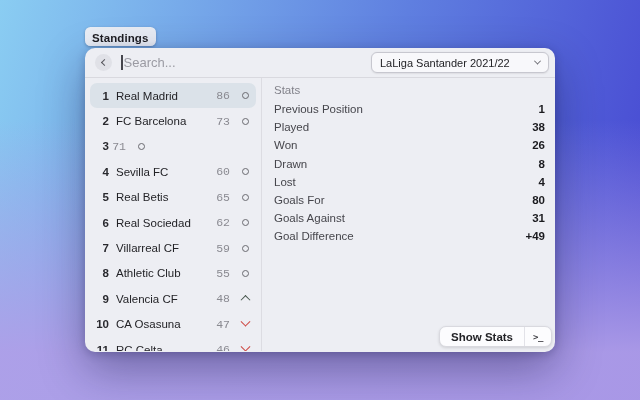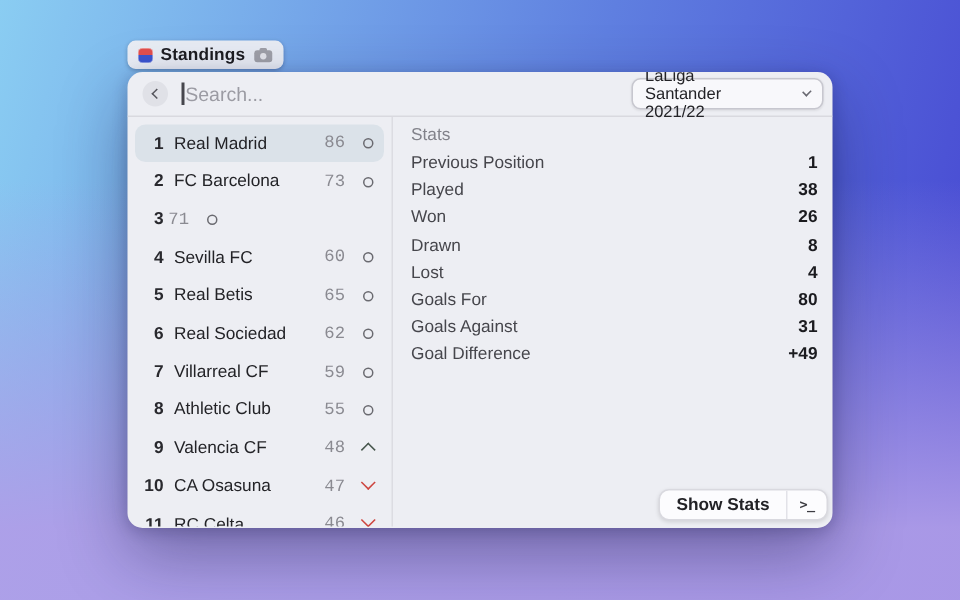--- a/index.html
+++ b/index.html
@@ -10,21 +10,21 @@
     background-image:
       linear-gradient(to bottom, rgba(176,158,232,0) 30%, rgba(176,158,232,0.93) 88%),
       linear-gradient(105deg, #8acdf2 0%, #5f7fe0 55%, #4543d1 100%);
   }
 
   
   .chip {
     position:absolute; left:85px; top:27px; height:19px;
     display:inline-flex; align-items:center; gap:5px;
     background:rgba(238,239,244,0.95); border-radius:5.5px;
-    padding:0 7px; box-shadow:0 1px 3px rgba(0,0,30,0.28);
+    padding:0 7px; box-shadow:0 1px 3px rgba(0,0,30,0.28);flex-direction:column;
   }
   .chip-app-icon {
     width:10px; height:10px; border-radius:3px;
     background:linear-gradient(180deg,#e2504e 0 46%,#3b55cf 46% 100%);
     box-shadow:inset 0 0 0 0.5px rgba(255,255,255,0.5);
   }
   .chip-title { font-size:11.5px; font-weight:700; color:#1d1d21; letter-spacing:0.1px; }
   .chip-cam { display:flex; align-items:center; }
 
   
@@ -49,21 +49,21 @@
     transform:rotate(45deg); margin-left:2px;
   }
   .caret { width:1.5px; height:15px; background:#46464d; margin-left:9px; flex:none; }
   .search-input {
     border:none; outline:none; background:transparent;
     font-family:"Liberation Sans", sans-serif;
     font-size:13px; color:#a16207; flex:1; min-width:40px; margin-left:1px;
   }
   .search-input::placeholder { color:#9b9ba3; }
   .dropdown {
-    width:128px; height:21px; flex:none;
+    width:178px; height:21px; flex:none;
     border:1px solid #c7c7cf; border-radius:6px; background:#f8f8fb;
     display:flex; align-items:center; justify-content:space-between;
     padding:0 8px; box-shadow:0 0.5px 1.5px rgba(0,0,0,0.07);gap:25px;
   }
   .dropdown-label { font-size:11px; color:#232327; }
   .chev-down {
     width:5px; height:5px; border-right:1.4px solid #6a6a72; border-bottom:1.4px solid #6a6a72;
     transform:rotate(45deg) translate(-1px,-1px);
   }
 

